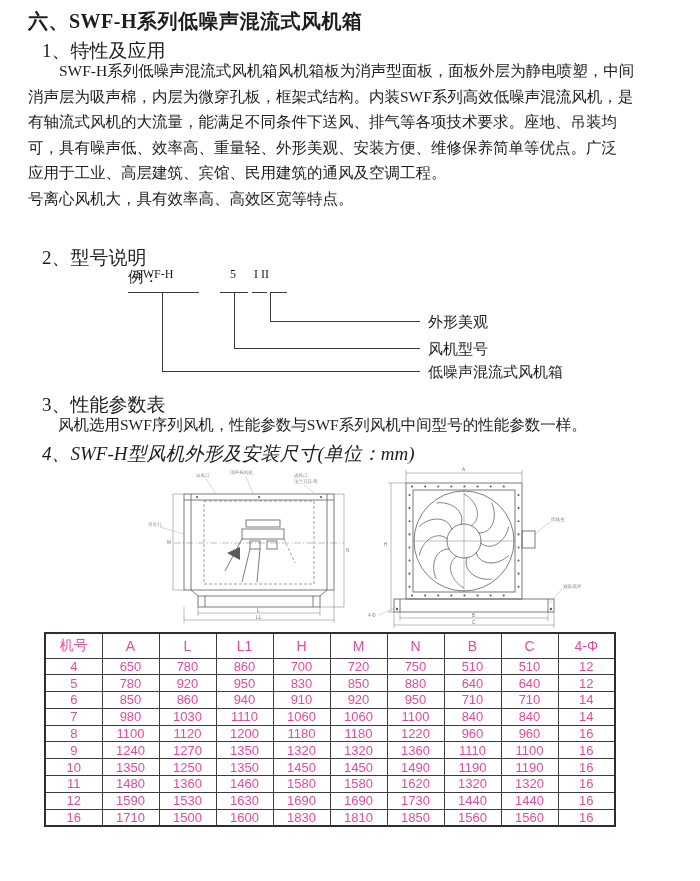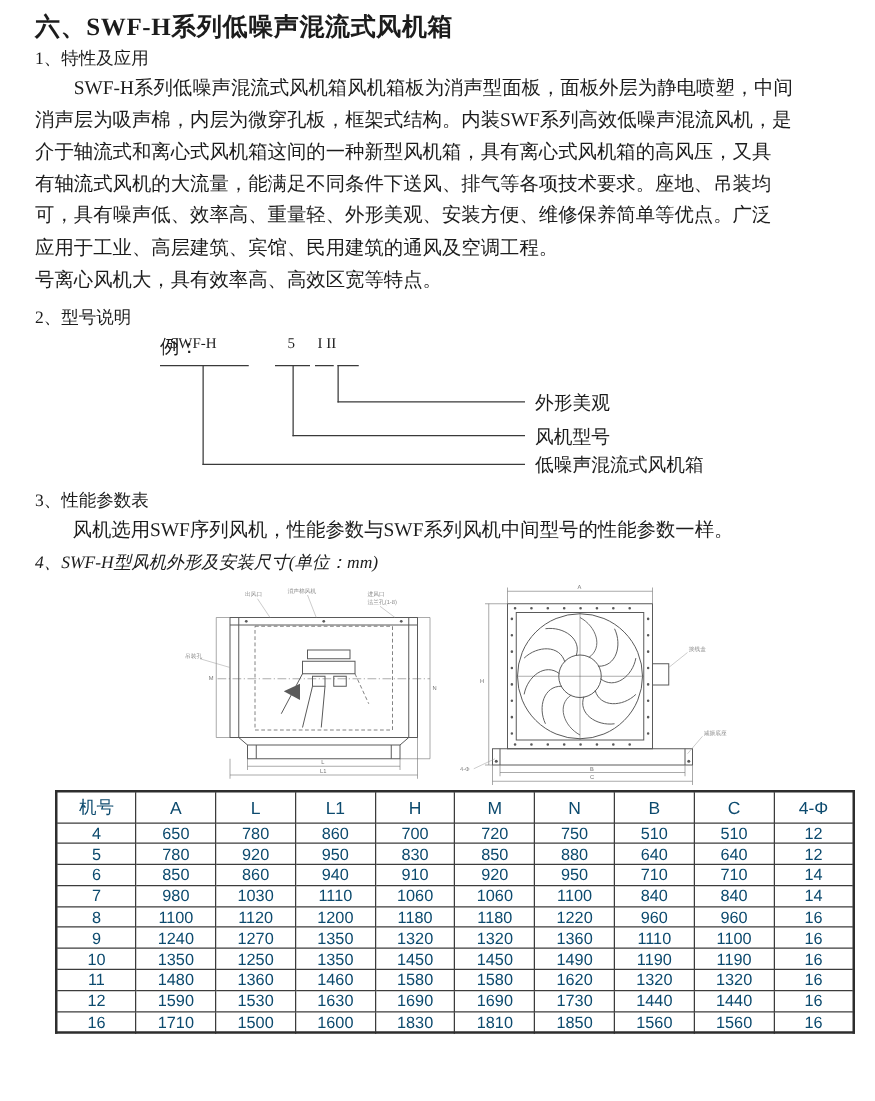--- a/index.html
+++ b/index.html
@@ -4,32 +4,32 @@
 <style>
   * { margin:0; padding:0; box-sizing:border-box; }
   html,body { width:700px; height:881px; }
   body {
     position:relative; background:#ffffff; color:#1c1c1c;
     font-family:"Liberation Serif","DejaVu Serif",serif;
     overflow:hidden;
   }
   .abs { position:absolute; }
   .doc-title { left:28px; top:8px; font-size:20px; font-weight:bold; letter-spacing:0.5px; }
-  .sec-head { font-size:14px; }
+  .sec-head { font-size:19px;margin-left:14px; }
   .pline { font-size:15.5px; height:25.6px; line-height:25.6px; white-space:nowrap; }
   .pline.indent { padding-left:31px; }
   .dline { position:absolute; background:#3a3a3a; }
   .callout-label { font-size:15px; white-space:nowrap; }
   .code-part { font-size:12px; white-space:nowrap; }
   .example-label { font-size:15.5px; }
   table.dims {
-    position:absolute; left:44px; top:632px; width:640px;
+    position:absolute; left:44px; top:632px; width:572px;
     border-collapse:collapse; table-layout:fixed;
     font-family:"Liberation Sans","DejaVu Sans",sans-serif;
-    font-size:13px; color:#0c4a6e;
+    font-size:13px; color:#ec4899;
     border:2px solid #2e2e2e;
   }
   table.dims th, table.dims td {
     border:1px solid #3c3c3c; text-align:center; vertical-align:middle;
     padding:0; overflow:hidden; white-space:nowrap;
   }
   table.dims th { height:25px; font-weight:normal; font-size:14px; }
   table.dims td { height:16.8px; }
   svg text { font-family:"Liberation Sans","DejaVu Sans",sans-serif; }
   .tiny { fill:#8a8a8a; font-size:4.6px; }
@@ -37,21 +37,20 @@
 </style>
 </head>
 <body>
 
 <div class="abs doc-title">六、SWF-H系列低噪声混流式风机箱</div>
 
 <div class="abs sec-head" style="left:28px; top:38px;">1、特性及应用</div>
 <div class="abs" style="left:28px; top:58px; width:655px;">
   <div class="pline indent">SWF-H系列低噪声混流式风机箱风机箱板为消声型面板，面板外层为静电喷塑，中间</div>
   <div class="pline">消声层为吸声棉，内层为微穿孔板，框架式结构。内装SWF系列高效低噪声混流风机，是</div>
-  <div class="pline">介于轴流式和离心式风机箱这间的一种新型风机箱，具有离心式风机箱的高风压，又具</div>
   <div class="pline">有轴流式风机的大流量，能满足不同条件下送风、排气等各项技术要求。座地、吊装均</div>
   <div class="pline">可，具有噪声低、效率高、重量轻、外形美观、安装方便、维修保养简单等优点。广泛</div>
   <div class="pline">应用于工业、高层建筑、宾馆、民用建筑的通风及空调工程。</div>
   <div class="pline">号离心风机大，具有效率高、高效区宽等特点。</div>
 </div>
 
 <div class="abs sec-head" style="left:28px; top:245px;">2、型号说明</div>
 <div class="abs" style="left:0; top:0; width:700px; height:0;">
   <span class="abs example-label" style="left:128px; top:267px;">例：</span>
   <span class="abs code-part" style="left:136px; top:267px;">SWF-H</span>

